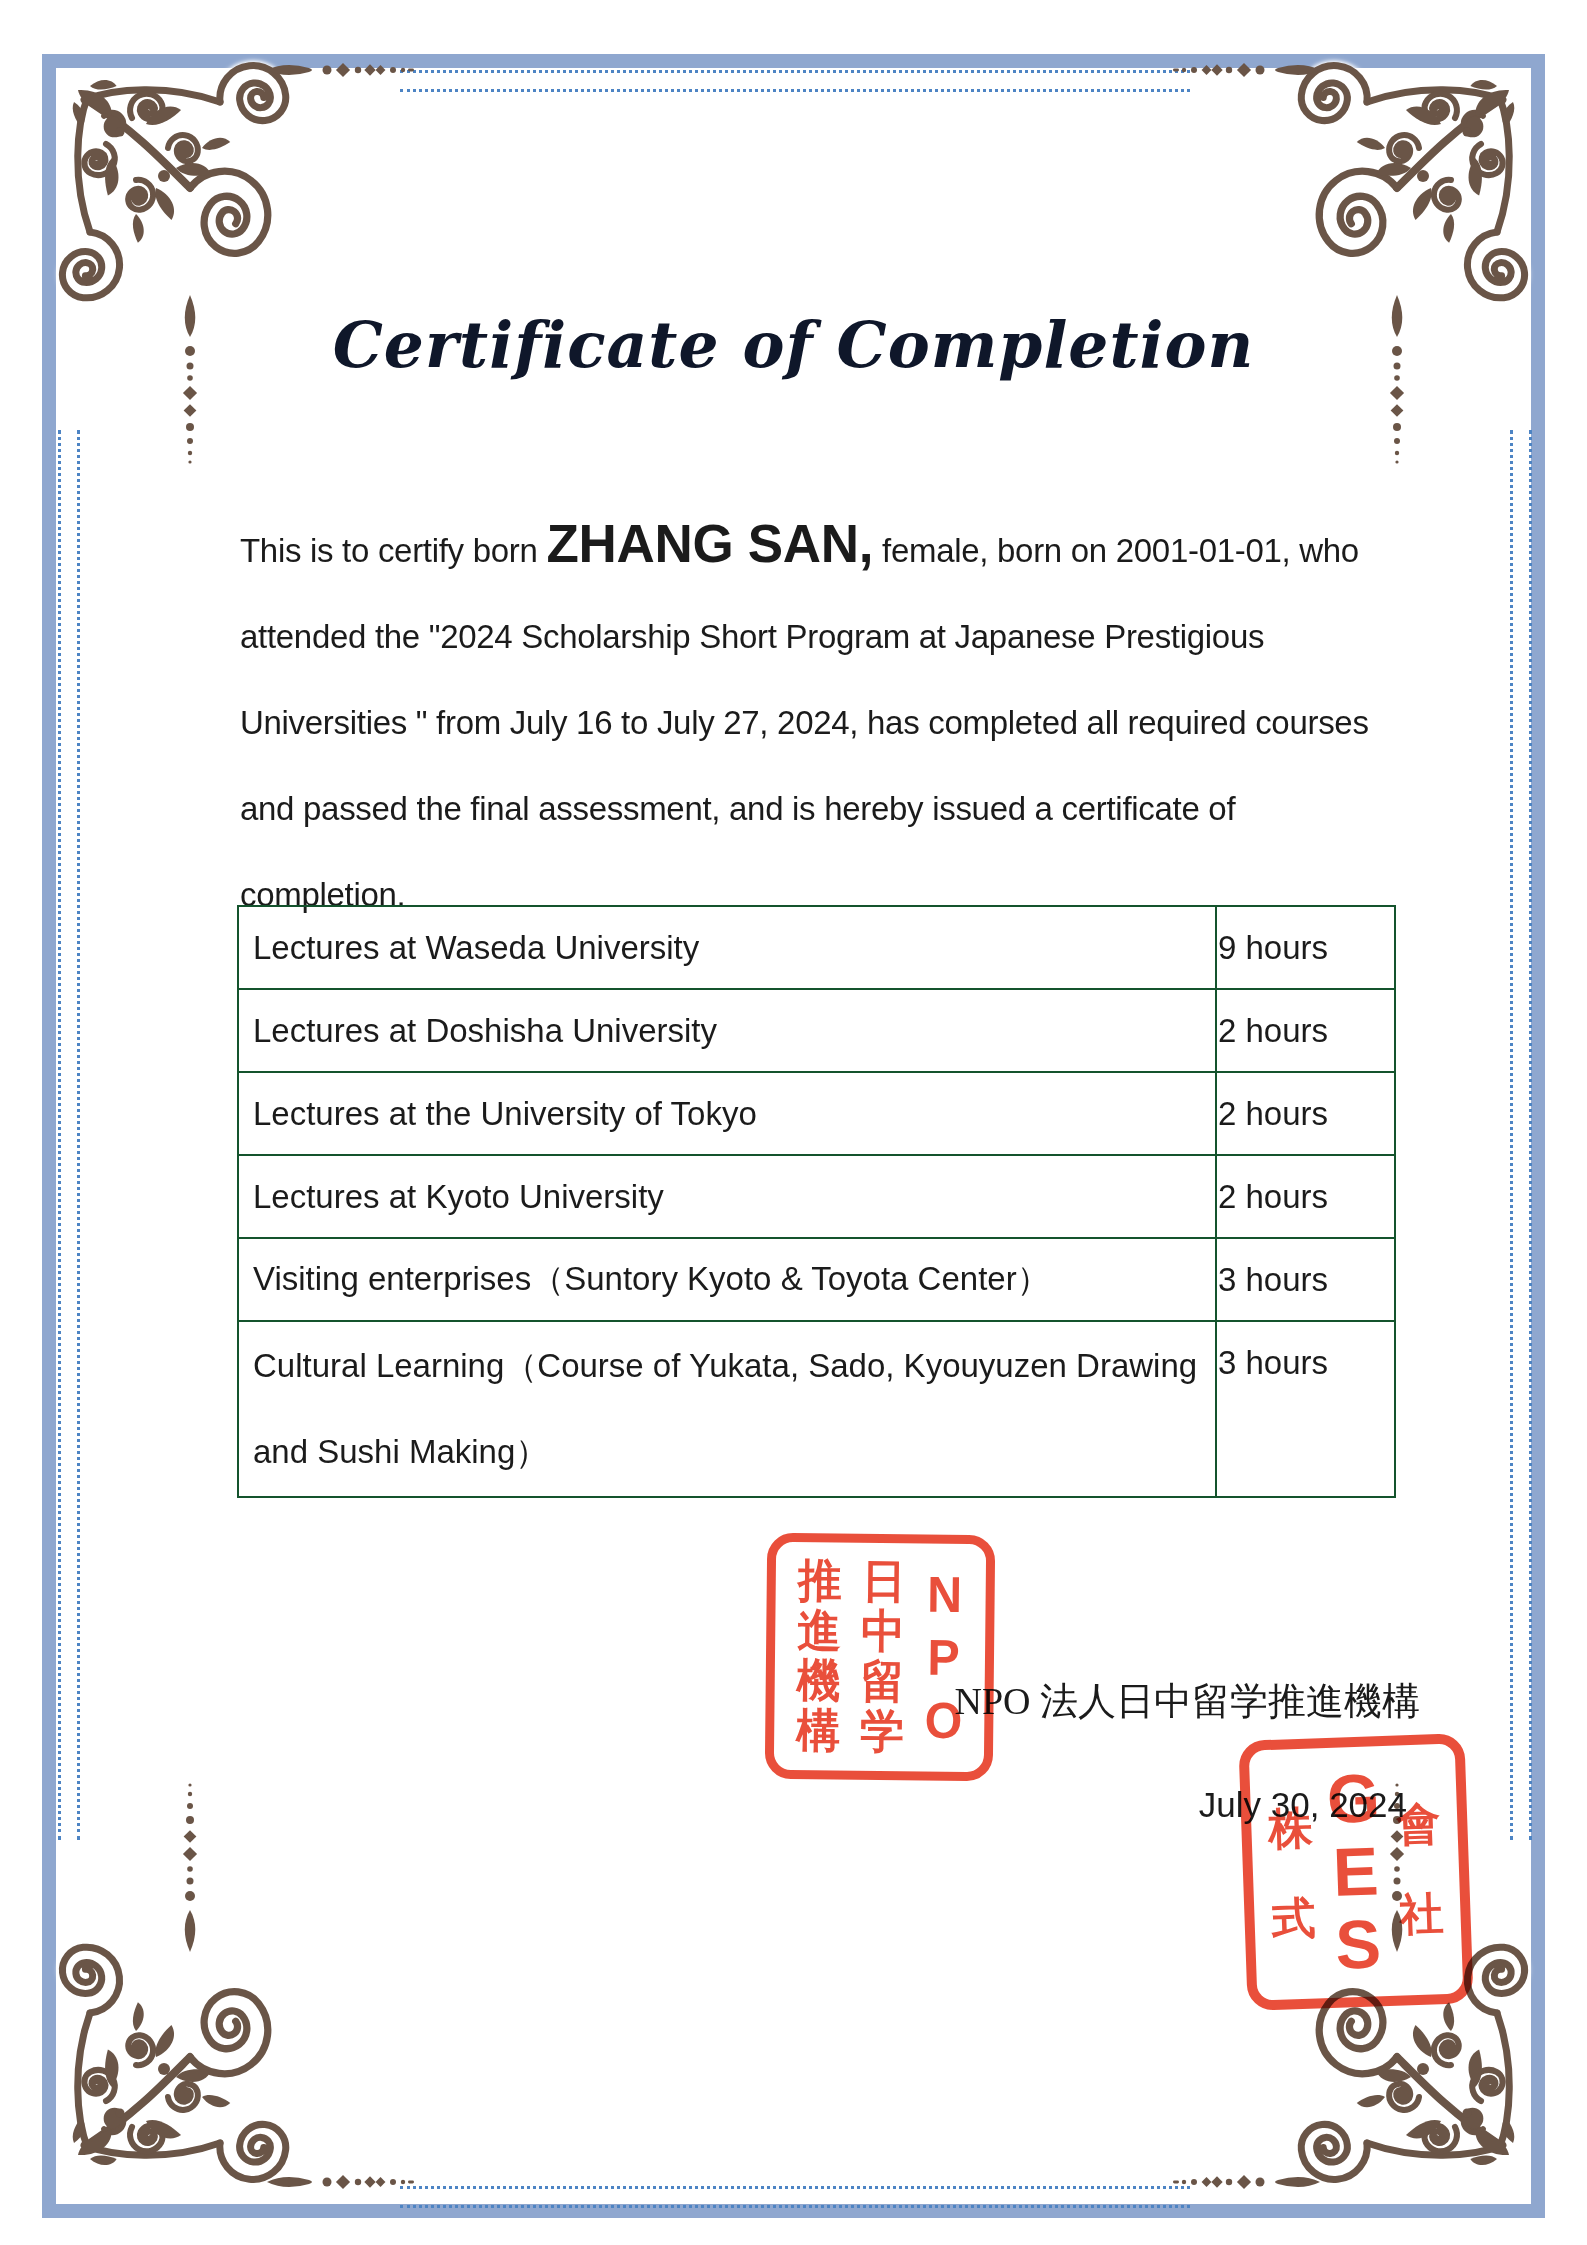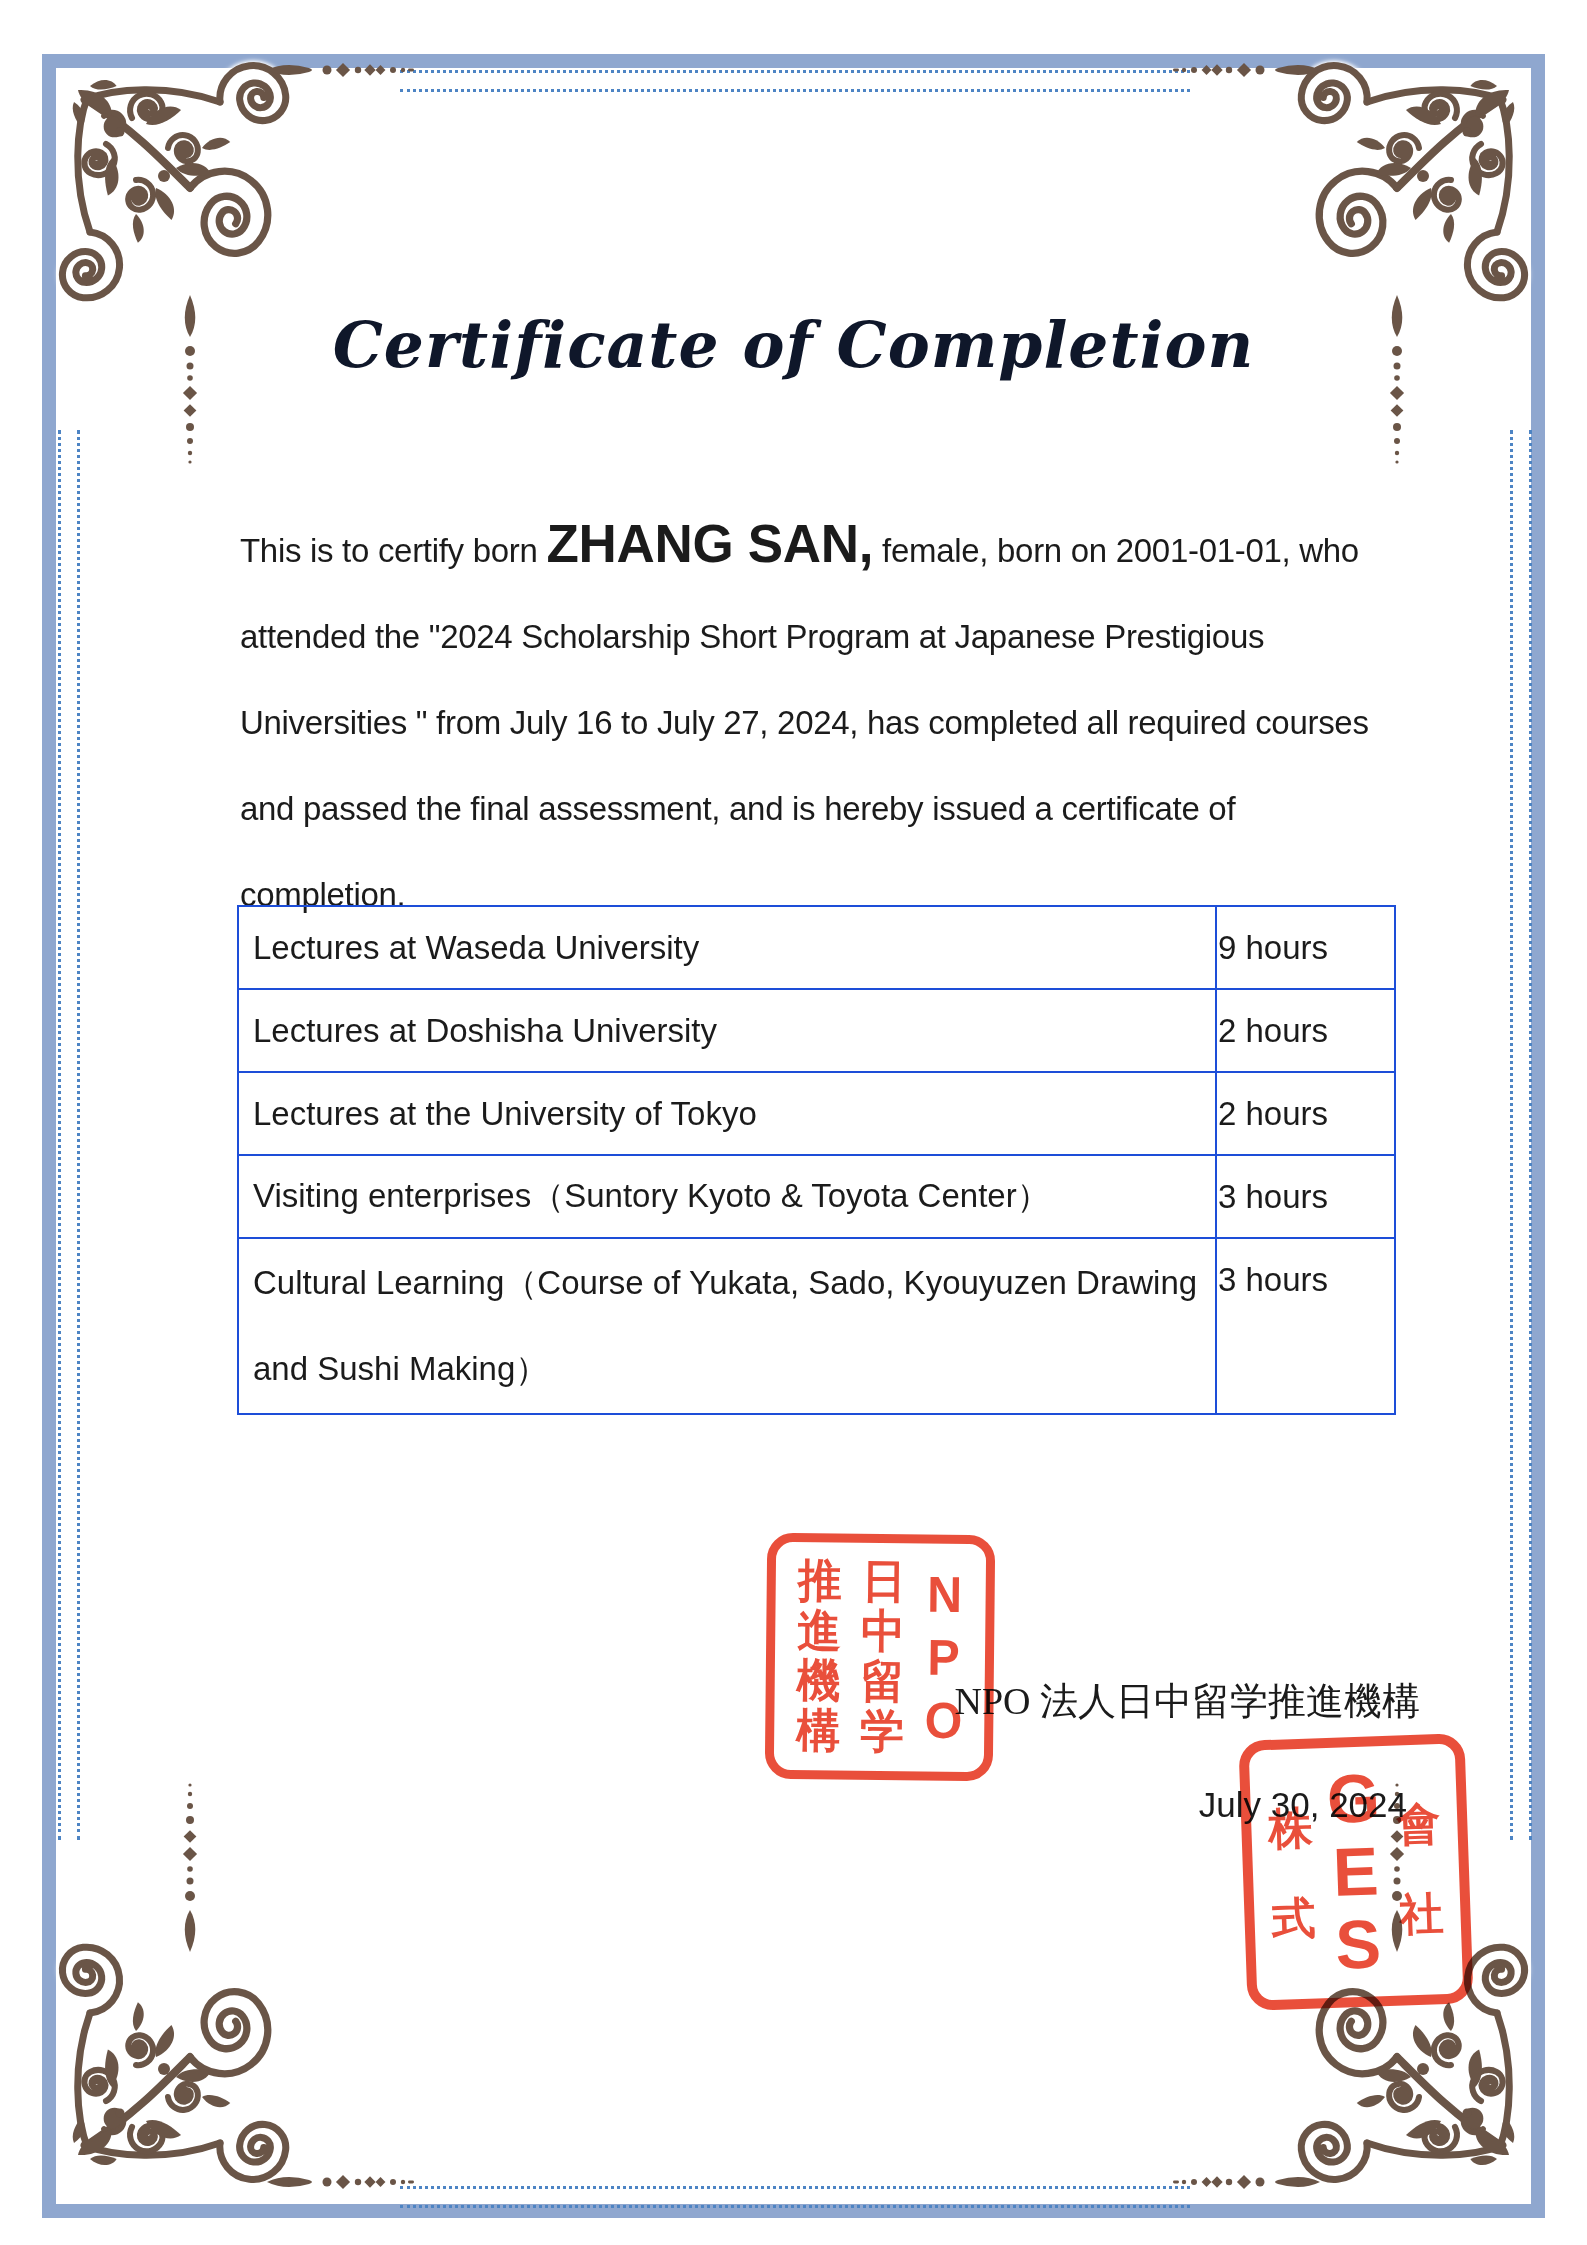--- a/index.html
+++ b/index.html
@@ -23,21 +23,21 @@
   
   .title{position:absolute;top:308px;left:0;right:0;text-align:center;z-index:3;
          font-family:"DejaVu Serif","Liberation Serif",serif;font-style:italic;font-weight:700;
          font-size:63px;letter-spacing:1px;color:#0f172a;}
   .bodytext{position:absolute;left:240px;top:468px;width:1160px;z-index:3;
             font-size:33px;line-height:86px;letter-spacing:-0.3px;}
   .student-name{font-size:53px;font-weight:700;}
 
   table.hours{position:absolute;left:237px;top:905px;width:1157px;z-index:3;
               border-collapse:collapse;table-layout:fixed;font-size:33px;}
-  table.hours td{border:2px solid #1d4ed8;}
+  table.hours td{border:2px solid #14532d;}
   td.activity{padding-left:14px;vertical-align:middle;}
   td.hours-cell{text-align:left;vertical-align:middle;}
   table.hours tr{height:83px;}
   table.hours tr:last-child{height:172px;}
   table.hours tr:last-child td.activity{line-height:86px;padding-top:1px;}
   table.hours tr:last-child td.hours-cell{vertical-align:top;padding-top:22px;}
 
   .signature{position:absolute;left:690px;top:1676px;width:730px;text-align:right;z-index:3;}
   .org-jp{font-family:"Liberation Serif","DejaVu Serif",serif;font-size:38px;margin:0 0 58px 0;}
   .org-en{font-size:33px;margin:0 0 48px 0;}
@@ -183,20 +183,24 @@
         </tr>
         <tr>
           <td class="activity">Lectures at Doshisha University</td>
           <td class="hours-cell">2 hours</td>
         </tr>
         <tr>
           <td class="activity">Lectures at the University of Tokyo</td>
           <td class="hours-cell">2 hours</td>
         </tr>
         <tr>
+          <td class="activity">Lectures at Kyoto University</td>
+          <td class="hours-cell">2 hours</td>
+        </tr>
+        <tr>
           <td class="activity">Visiting enterprises（Suntory Kyoto &amp; Toyota Center）</td>
           <td class="hours-cell">3 hours</td>
         </tr>
         <tr>
           <td class="activity">Cultural Learning（Course of Yukata, Sado, Kyouyuzen Drawing and Sushi Making）</td>
           <td class="hours-cell">3 hours</td>
         </tr>
       </tbody>
   </table>
 

